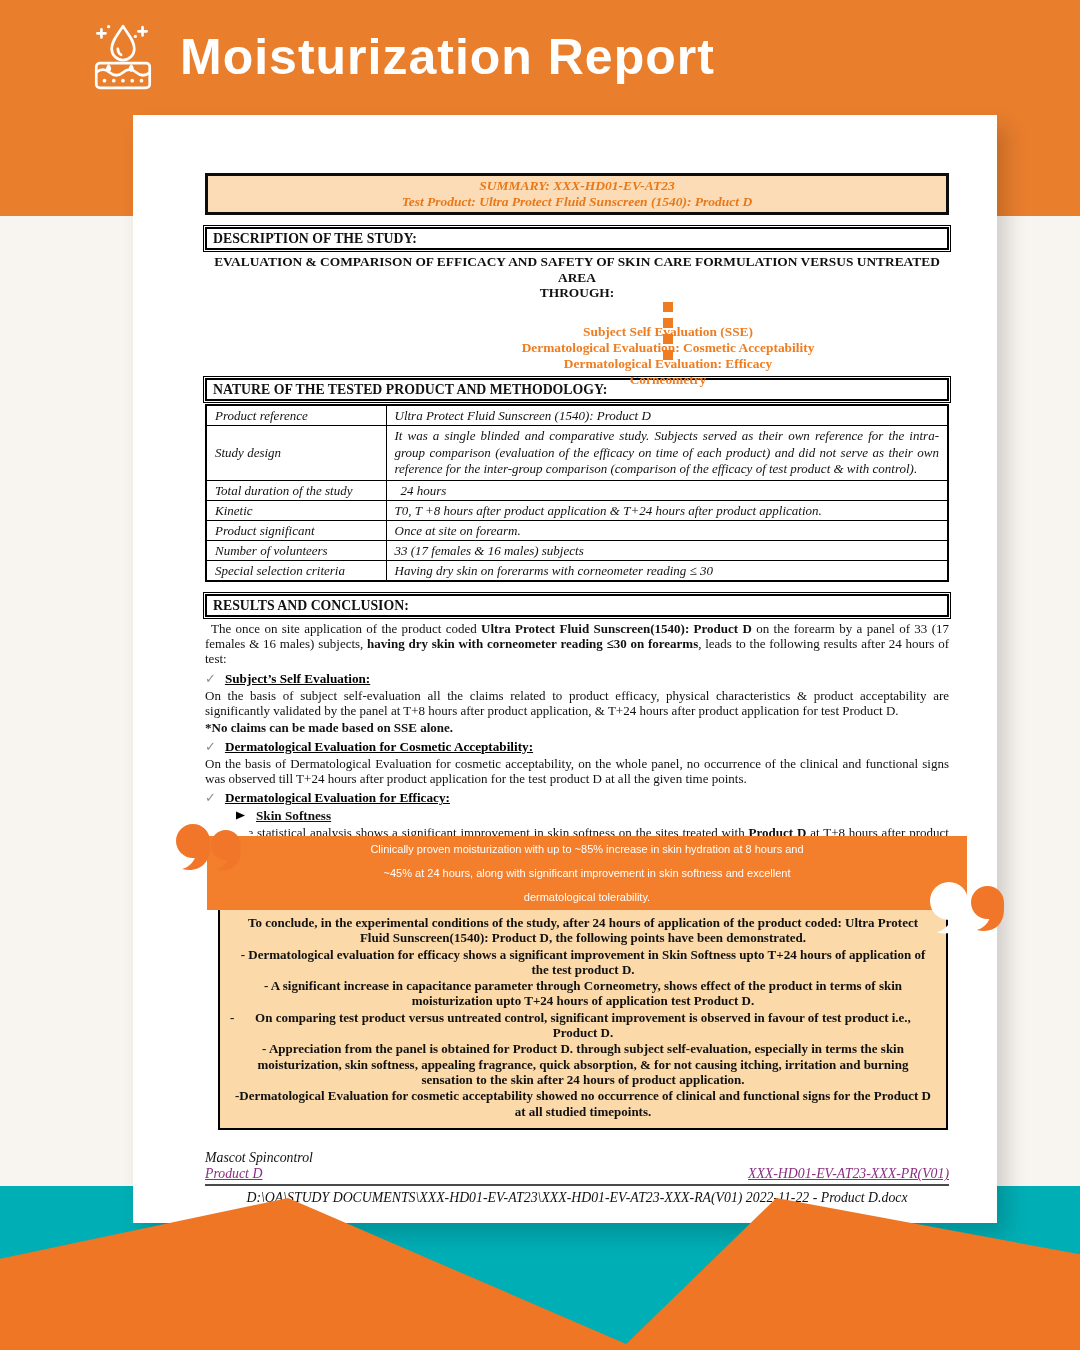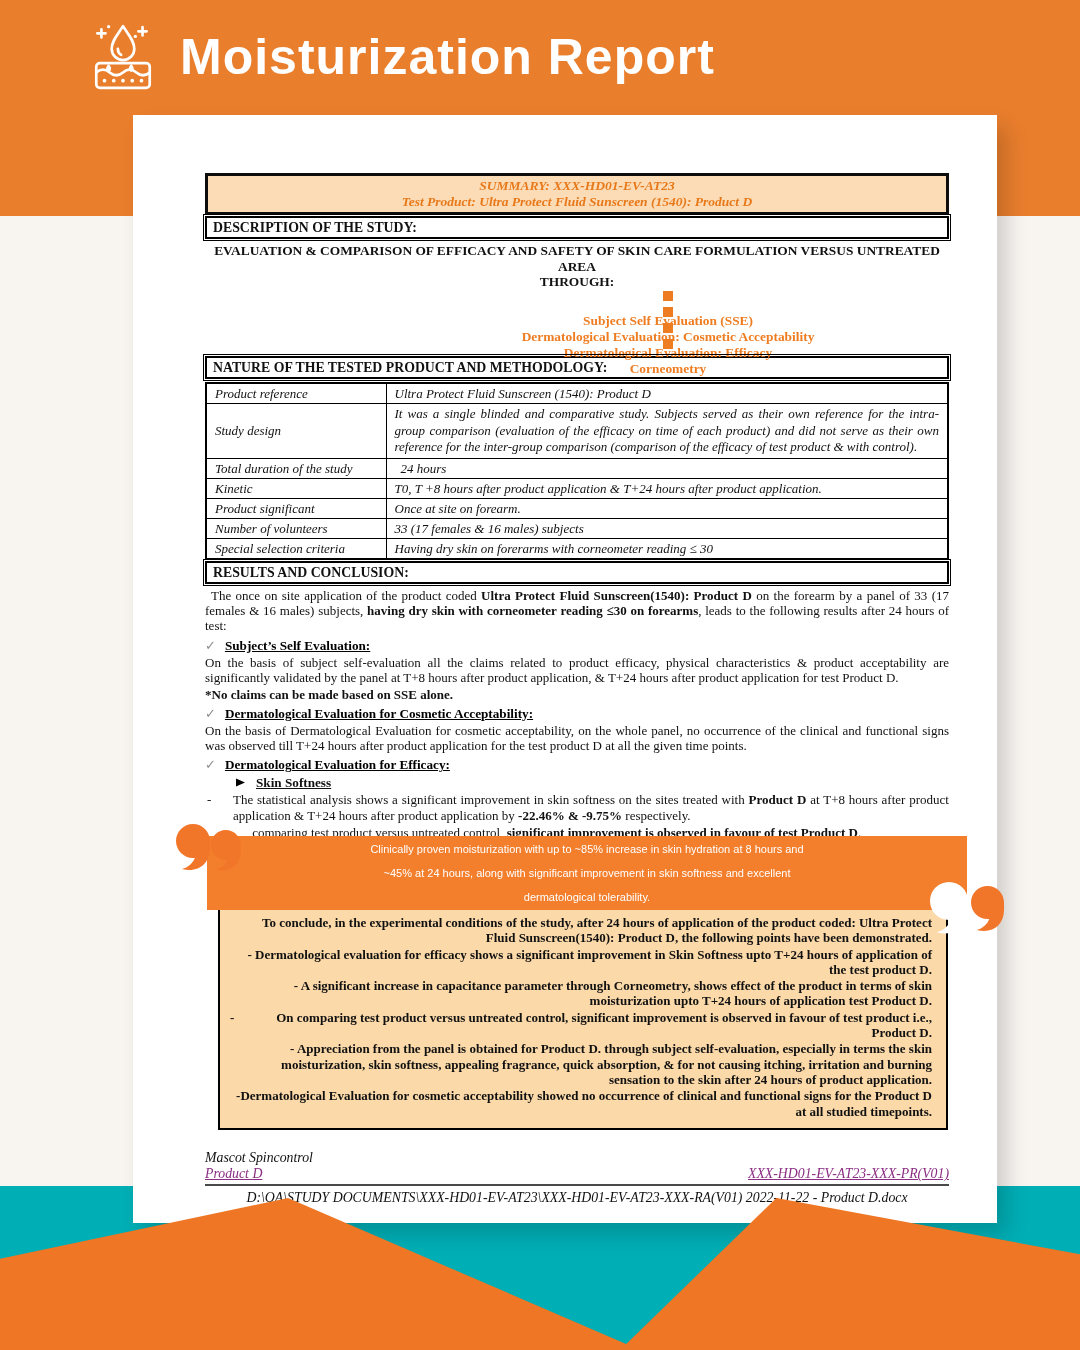--- a/index.html
+++ b/index.html
@@ -31,21 +31,21 @@
     background:#fff; z-index:2; box-shadow:10px 12px 20px rgba(0,0,0,0.16);
     overflow:hidden;
   }
   .doc { position:absolute; inset:0; padding:58px 48px 16px 72px; font-size:13px; line-height:15px;border-radius:15px; }
 
   .summary-box {
     border:3px solid #0d0d0d; background:#FBDCB6; text-align:center; padding:2px 4px;
     color:#E8791B; font-weight:bold; font-style:italic; font-size:13.5px; line-height:16px;
   }
   .section-bar {
-    margin-top:1px; border:2px solid #000; outline:1px solid #000; outline-offset:1px;
+    margin-top:12px; border:2px solid #000; outline:1px solid #000; outline-offset:1px;
     font-weight:bold; font-size:13.8px; padding:2px 6px; background:#fff;
   }
   .center-bold { margin-top:4px; text-align:center; font-weight:bold; font-size:13.4px; line-height:15.5px; }
   .through { text-align:center; font-weight:bold; font-size:13.4px; }
 
   .bullets { list-style:none; margin:2px 0 0 182px; }
   .bullets li { display:flex; align-items:center; gap:12px; height:16px;flex-direction:column; }
   .sq { width:10px; height:10px; background:#EE7D22; flex:0 0 auto; }
   .bullets .b-label { color:#EE7D22; font-weight:bold; font-size:13.4px; }
 
@@ -67,21 +67,21 @@
   .sub-label { font-weight:bold; text-decoration:underline; font-size:13.2px; }
 
   .dash-item { position:relative; margin-top:2px; padding-left:28px; text-align:justify; line-height:15.4px; }
   .dash-item .dash { position:absolute; left:2px; top:0; }
 
   
   .conclusion-box {
     position:absolute; left:85px; top:786px; width:730px;
     border:2px solid #000; background:#FBD9A9; padding:12px 14px 8px;
   }
-  .conclusion-box p { text-align:right; font-weight:bold; font-size:13px; line-height:15.3px; margin-bottom:1px; }
+  .conclusion-box p { text-align:center; font-weight:bold; font-size:13px; line-height:15.3px; margin-bottom:1px; }
   .c-line4 { position:relative; }
   .c-line4 .dash-left { position:absolute; left:-4px; top:0; font-weight:bold; }
 
   
   .doc-footer { position:absolute; left:72px; right:48px; top:1035px; font-size:13.8px; }
   .company { font-style:italic; }
   .ref-row { display:flex; justify-content:space-between; border-bottom:2.5px solid #4a4a4a; padding:1px 0 3px; }
   .purple { color:#8B2D83; font-style:italic; text-decoration:underline; }
   .path-line { margin-top:4px; text-align:center; font-style:italic; font-size:13.8px; }
 

